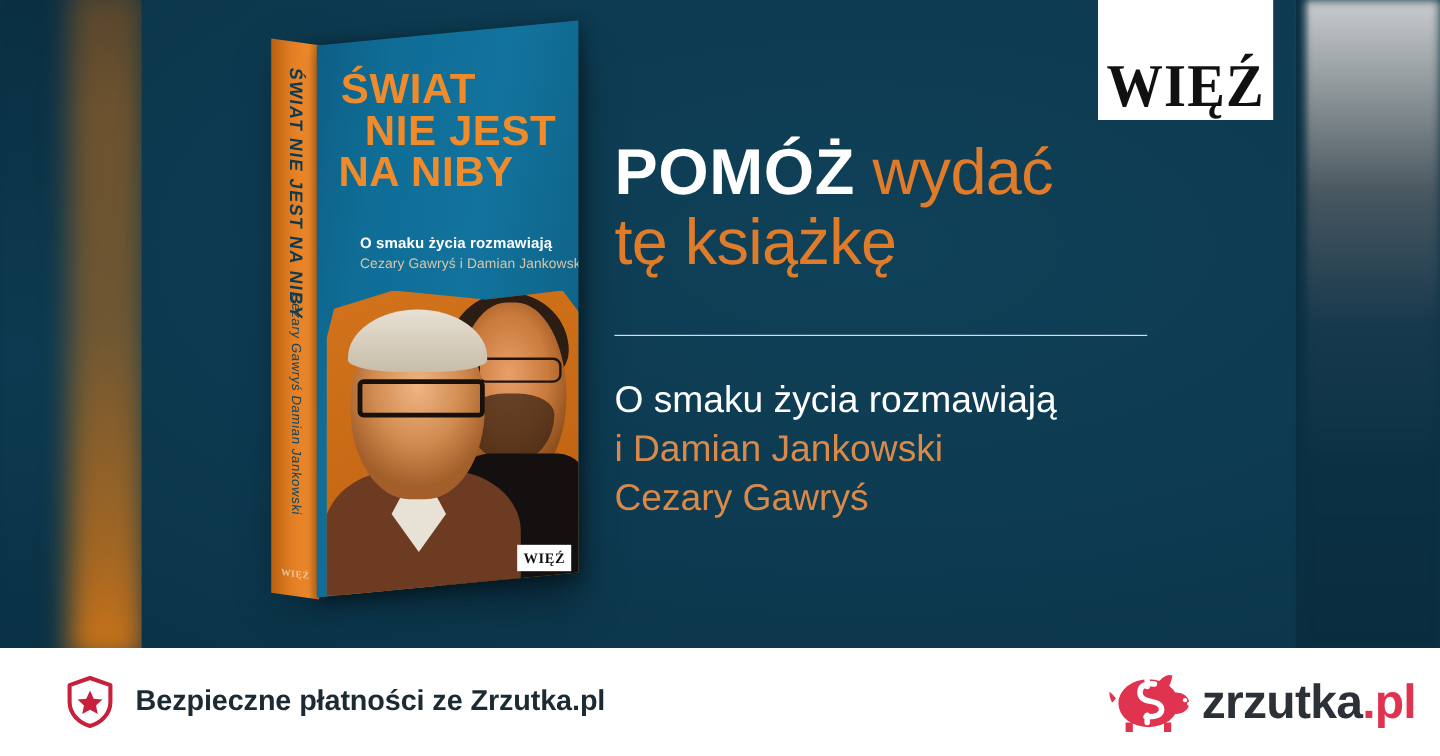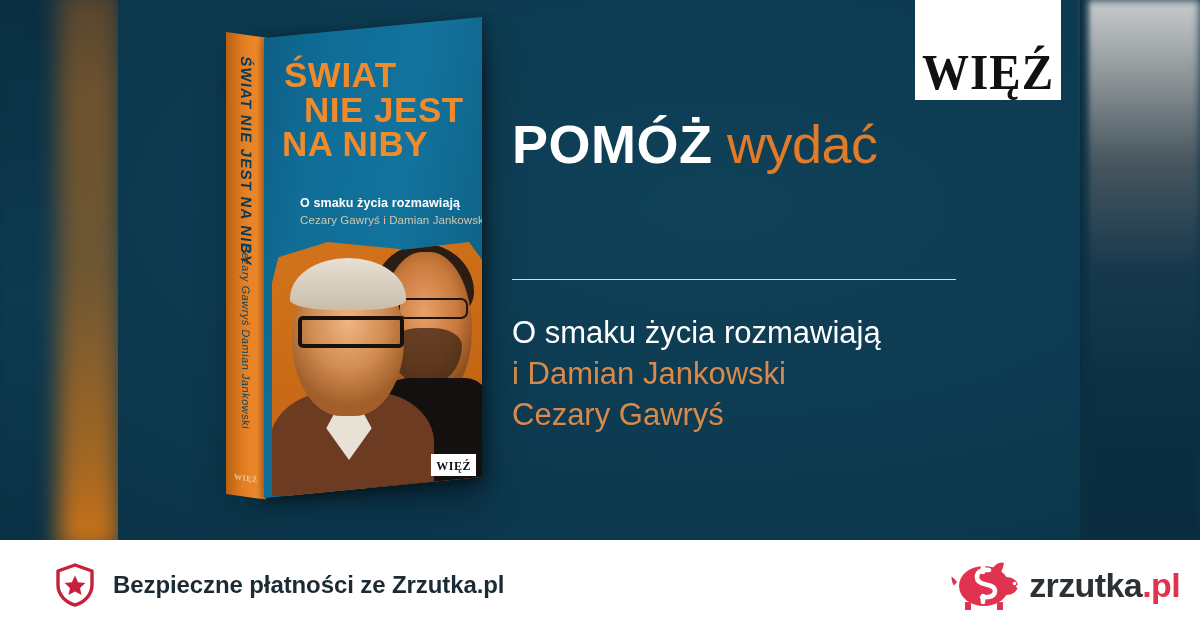--- a/index.html
+++ b/index.html
@@ -353,21 +353,21 @@
   }
   .footer-right {
     position: absolute;
     right: 20px;
     display: flex;
     align-items: center;
   }
   .pig-icon { width: 74px; height: 54px; flex: none; }
   .brand-text {
     margin-left: 6px;
-    font-size: 34px;
+    font-size: 40px;
     font-weight: 700;
     letter-spacing: -0.6px;
   }
   .brand-text .b-name { color: #2b3136; }
   .brand-text .b-tld  { color: #e0334f; }
 </style>
 </head>
 <body>
 
 <div class="banner">
@@ -424,20 +424,21 @@
           </div>
 
         </div>
       </div>
     </div>
 
     <div class="copy">
       <div class="headline">
         <span class="hl-strong">POMÓŻ</span>
         <span class="hl-accent">wydać</span><br>
+        <span class="hl-accent">tę książkę</span>
       </div>
     </div>
 
     <div class="divider"></div>
 
     <div class="subcopy">
       <span class="sc-white">O smaku życia rozmawiają</span>
       <span class="sc-accent">i Damian Jankowski</span>
       <span class="sc-accent">Cezary Gawryś</span>
     </div>

